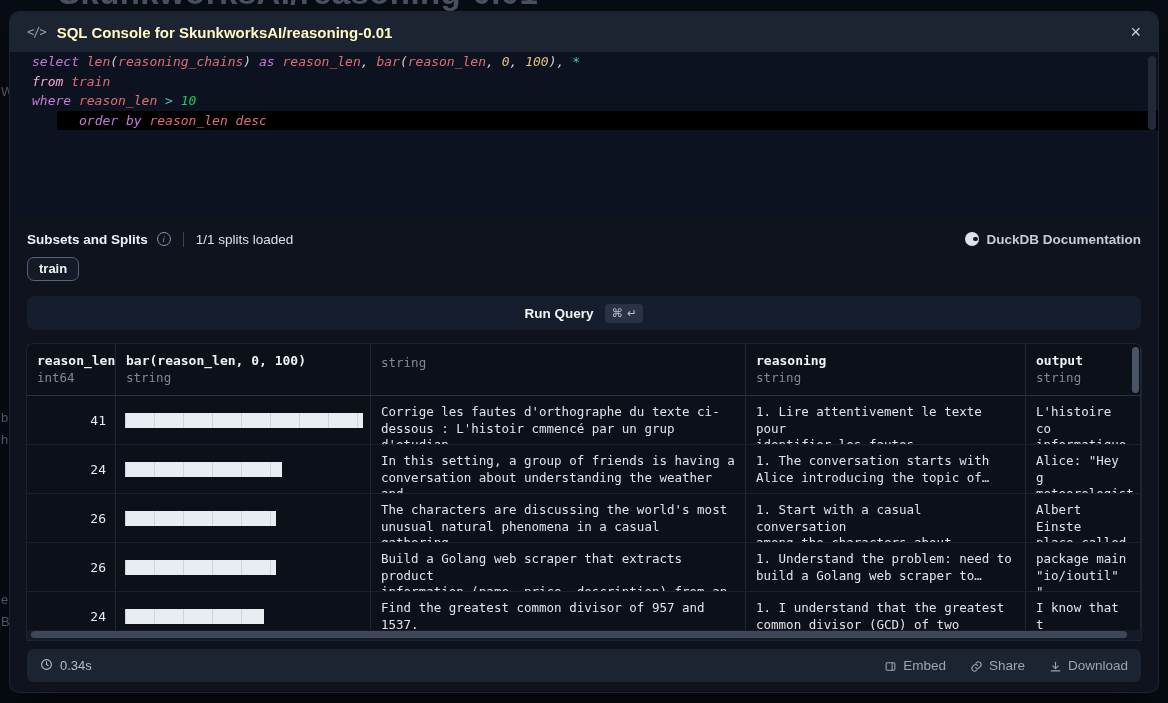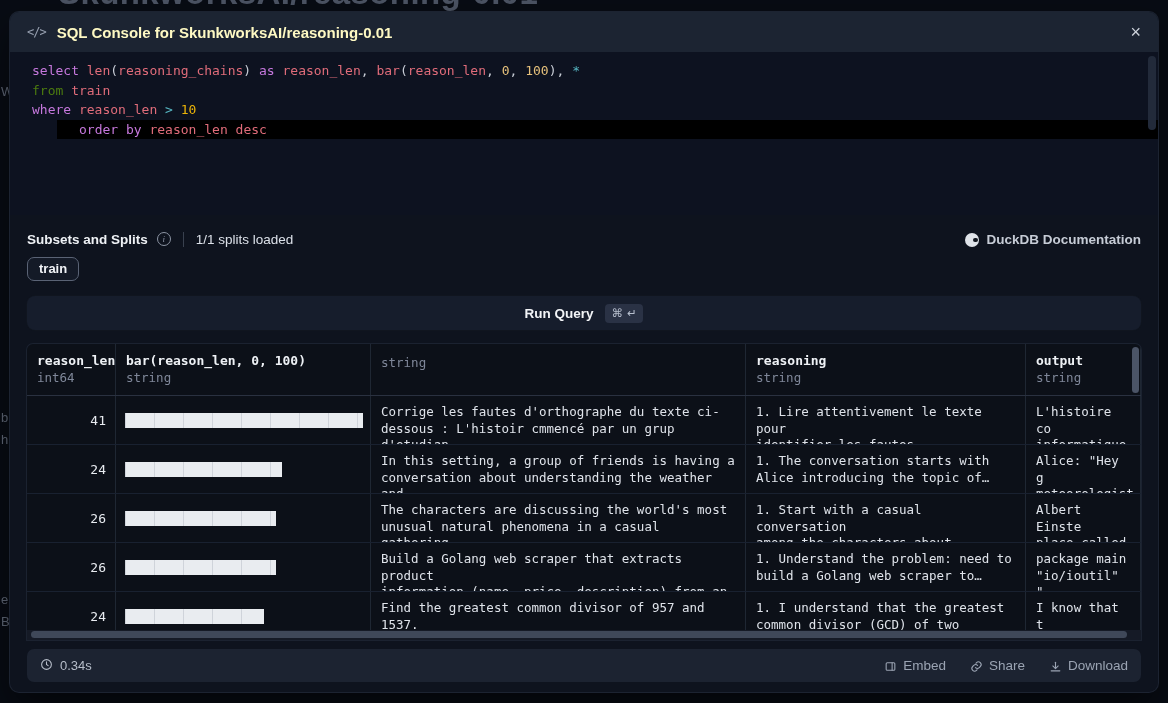--- a/index.html
+++ b/index.html
@@ -16,36 +16,36 @@
   .modal { position:absolute; left:10px; top:12px; width:1148px; height:680px;
     background:#0e131e; border-radius:9px; overflow:hidden; box-shadow:0 0 0 1px #1c2331, 0 18px 40px rgba(0,0,0,.55); }
 
   .titlebar { height:40px; background:#1c2432; display:flex; align-items:center; gap:11px; padding:0 17px; }
   .code-icon { font-family:"DejaVu Sans Mono",monospace; font-size:12px; color:#97a0b0; letter-spacing:-1px; }
   .modal-title { font-size:15px; font-weight:700; color:#fef9c3; }
   .close-btn { margin-left:auto; background:none; border:none; color:#cdd2db; font-size:18px;
     line-height:1; cursor:pointer; font-family:"Liberation Sans",sans-serif; }
 
   
-  .editor { position:relative; height:163px; background:#0d1220; padding-top:9px;
-    font-family:"DejaVu Sans Mono",monospace; font-size:13px; }
+  .editor { position:relative; height:163px; background:#0d1220; 
+    font-family:"DejaVu Sans Mono",monospace; font-size:13px;font-style:italic; }
   .code-line { height:19.5px; line-height:19.5px; padding:0 22px; white-space:pre; }
   .code-line.active { background:#000000;margin-left:47px; }
   .editor-scrollbar { position:absolute; right:2px; top:4px; width:8px; height:152px; }
   .editor-scrollbar .thumb { width:100%; height:74px; background:#222a3a; border-radius:4px; }
 
   
   .subsets-row { display:flex; align-items:center; gap:9px; margin:15px 17px 4px; height:18px; }
   .subsets-label { font-size:13.5px; font-weight:700; color:#eef1f5; }
   .info-icon { width:14px; height:14px; border:1px solid #8b93a3; border-radius:50%;
     color:#8b93a3; font-size:9px; display:inline-flex; align-items:center; justify-content:center;
     font-family:"Liberation Serif",serif; font-style:italic; }
   .v-divider { width:1px; height:15px; background:#39414f; margin:0 3px; }
   .subsets-status { font-size:13.5px; color:#dbe0e8; }
-  .duckdb-link { margin-left:auto; display:flex; align-items:flex-end; gap:7px; color:#c6ccd6;
+  .duckdb-link { margin-left:auto; display:flex; align-items:flex-start; gap:7px; color:#c6ccd6;
     font-size:13.5px; font-weight:600; cursor:pointer; }
   .duckdb-logo { width:14px; height:14px; border-radius:50%; background:#dfe3e9; position:relative; }
   .duckdb-logo::after { content:""; position:absolute; right:1px; top:5px; width:5px; height:4px;
     background:#12171f; border-radius:2px; }
 
   
   .splits-row { margin:9px 17px 0; }
   .split-chip { display:inline-block; background:#141a27; border:1px solid #5a6375; border-radius:7px;
     padding:3px 11px 4px; color:#f0f2f6; font-size:13px; font-weight:700; cursor:pointer;
     font-family:"Liberation Sans",sans-serif; }
@@ -109,22 +109,22 @@
 
   <div class="titlebar">
     <span class="code-icon">&lt;/&gt;</span>
     <span class="modal-title">SQL Console for SkunkworksAI/reasoning-0.01</span>
     <button class="close-btn">×</button>
   </div>
 
   <div class="editor">
     <div id="codeLines">
         <div class="code-line"><span style="color: rgb(198, 120, 221);">select</span><span style="color: rgb(200, 205, 214);"> </span><span style="color: rgb(224, 108, 122);">len</span><span style="color: rgb(200, 205, 214);">(</span><span style="color: rgb(224, 108, 122);">reasoning_chains</span><span style="color: rgb(200, 205, 214);">)</span><span style="color: rgb(200, 205, 214);"> </span><span style="color: rgb(198, 120, 221);">as</span><span style="color: rgb(200, 205, 214);"> </span><span style="color: rgb(224, 108, 122);">reason_len</span><span style="color: rgb(200, 205, 214);">, </span><span style="color: rgb(224, 108, 122);">bar</span><span style="color: rgb(200, 205, 214);">(</span><span style="color: rgb(224, 108, 122);">reason_len</span><span style="color: rgb(200, 205, 214);">, </span><span style="color: rgb(229, 192, 123);">0</span><span style="color: rgb(200, 205, 214);">, </span><span style="color: rgb(229, 192, 123);">100</span><span style="color: rgb(200, 205, 214);">), </span><span style="color: rgb(86, 182, 194);">*</span></div>
-        <div class="code-line"><span style="color: #4d7c0f;">from</span><span style="color: rgb(200, 205, 214);"> </span><span style="color: rgb(224, 108, 122);">train</span></div>
-        <div class="code-line"><span style="color: rgb(198, 120, 221);">where</span><span style="color: rgb(200, 205, 214);"> </span><span style="color: rgb(224, 108, 122);">reason_len</span><span style="color: rgb(200, 205, 214);"> </span><span style="color: rgb(86, 182, 194);">&gt;</span><span style="color: rgb(200, 205, 214);"> </span><span style="color: #eab308;">10</span></div>
+        <div class="code-line"><span style="color: #f9a8d4;">from</span><span style="color: rgb(200, 205, 214);"> </span><span style="color: rgb(224, 108, 122);">train</span></div>
+        <div class="code-line"><span style="color: rgb(198, 120, 221);">where</span><span style="color: rgb(200, 205, 214);"> </span><span style="color: rgb(224, 108, 122);">reason_len</span><span style="color: rgb(200, 205, 214);"> </span><span style="color: rgb(86, 182, 194);">&gt;</span><span style="color: rgb(200, 205, 214);"> </span><span style="color: #22c55e;">10</span></div>
         <div class="code-line active"><span style="color: rgb(198, 120, 221);">order</span><span style="color: rgb(200, 205, 214);"> </span><span style="color: rgb(198, 120, 221);">by</span><span style="color: rgb(200, 205, 214);"> </span><span style="color: rgb(224, 108, 122);">reason_len</span><span style="color: rgb(200, 205, 214);"> </span><span style="color: rgb(224, 108, 122);">desc</span></div>
       </div>
     <div class="editor-scrollbar">
       <div class="thumb"></div>
     </div>
   </div>
 
   <div class="subsets-row">
     <span class="subsets-label">Subsets and Splits</span>
     <span class="info-icon">i</span>

